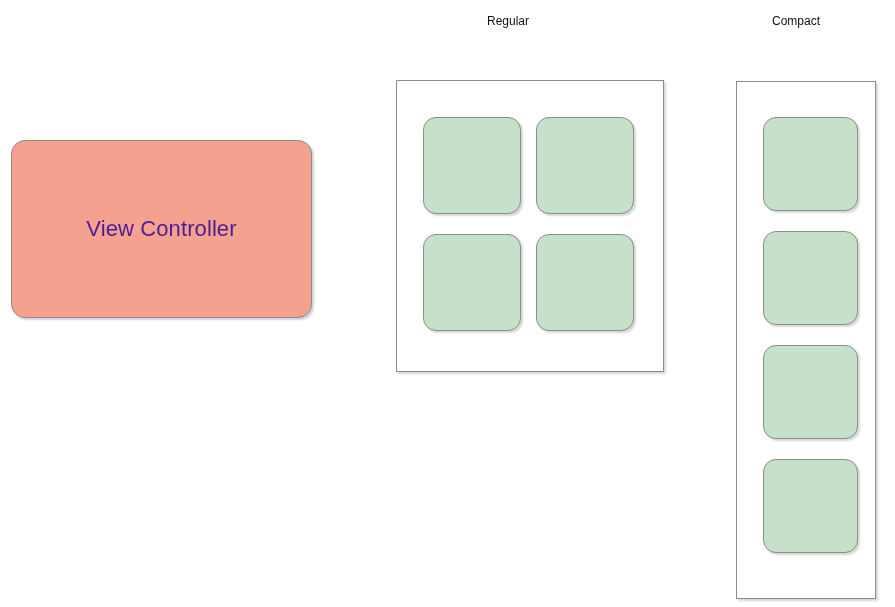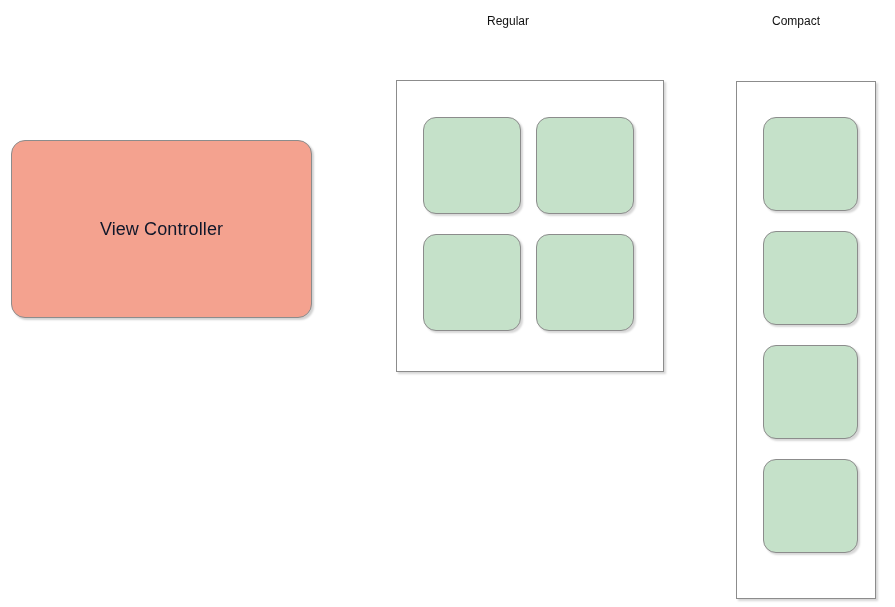--- a/index.html
+++ b/index.html
@@ -37,23 +37,23 @@
     left: 11px;
     top: 140px;
     width: 301px;
     height: 178px;
     background: #f4a28f;
     border: 1.2px solid #8c8c8c;
     border-radius: 14px;
     box-shadow: 2px 2px 2px rgba(0,0,0,0.18);
   }
   .vc-label {
-    font-size: 18px;
+    font-size: 22px;
     line-height: 1;
-    color: #0f172a;
+    color: #4c1d95;
     letter-spacing: 0.1px;
   }
 
   
   .caption {
     position: absolute;
     font-size: 12px;
     line-height: 1;
     color: #111111;
     white-space: nowrap;

